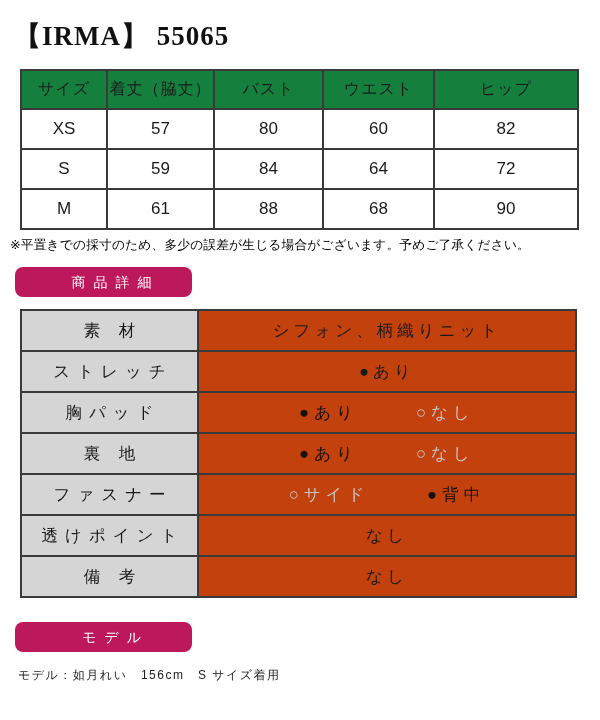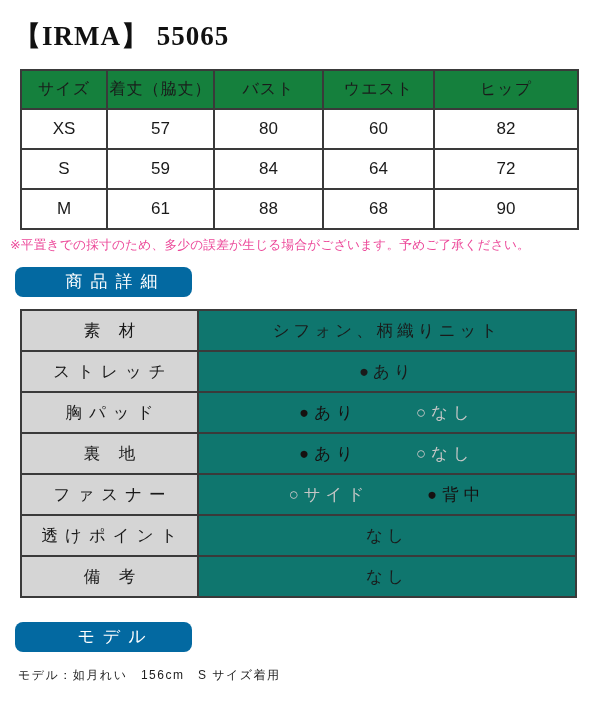--- a/index.html
+++ b/index.html
@@ -52,33 +52,33 @@
     background: #ffffff;
     height: 38px;
     font-size: 17px;
     font-weight: normal;
   }
   
   .note {
     margin: 7px 0 0 10px;
     font-size: 12.7px;
     letter-spacing: 0.2px;
-    color: #ec4899;
+    color: #000000;
   }
   
   .badge {
     display: inline-block;
     margin: 13px 0 0 15px;
     width: 177px;
     height: 30px;
     line-height: 30px;
-    background: #0369a1;
+    background: #be185d;
     border-radius: 8px;
     color: #ffffff;
-    font-size: 17px;
+    font-size: 14px;
     text-align: center;
     letter-spacing: 8px;
     padding-left: 24px;
     box-sizing: border-box;
   }
   .badge.model { margin-top: 18px; }
   
   table.details-table {
     margin: 12px 0 6px 20px;
     width: 557px;
@@ -95,21 +95,21 @@
   table.details-table th {
     background: #d5d5d5;
     width: 168px;
     font-size: 16.5px;
     font-weight: normal;
     letter-spacing: 7px;
     padding-left: 7px;
     text-align: center;
   }
   table.details-table td {
-    background: #0f766e;
+    background: #c2410c;
     font-size: 16.5px;
     text-align: center;
   }
   .opt-wrap {
     display: flex;
     justify-content: center;
     align-items: center;
     gap: 58px;
   }
   .opt {

